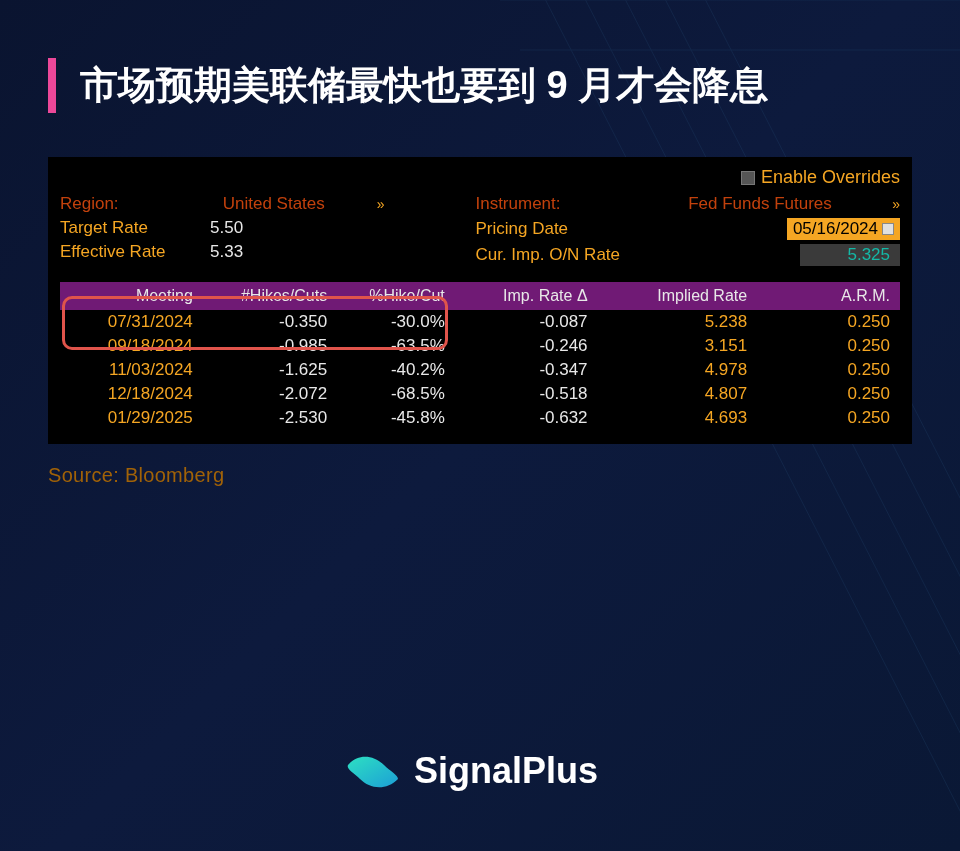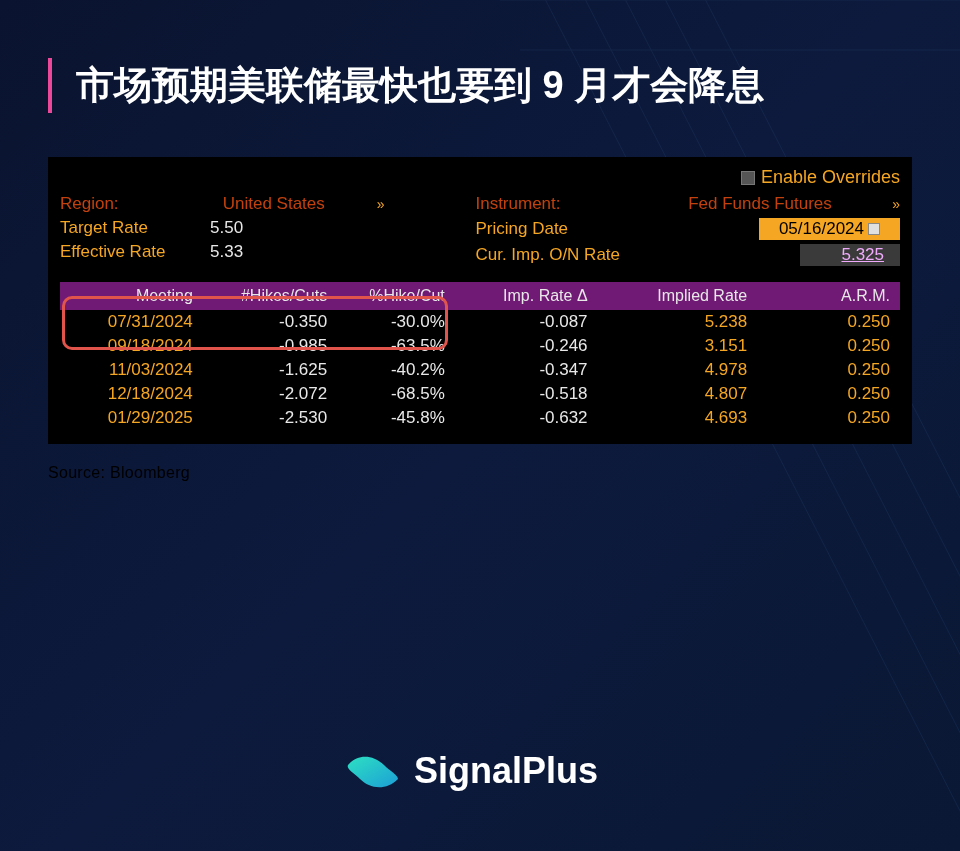--- a/index.html
+++ b/index.html
@@ -19,21 +19,21 @@
     width: 960px;
     height: 851px;
     pointer-events: none;
     opacity: 0.35;
   }
   .content {
     position: relative;
     padding: 58px 48px 0 48px;
   }
   .title-box {
-    border-left: 4px solid #ec4899;
+    border-left: 8px solid #ec4899;
     padding-left: 24px;
     margin-bottom: 44px;
   }
   .title {
     font-size: 38px;
     font-weight: 700;
     line-height: 1.45;
     color: #fff;
   }
   .terminal {
@@ -70,38 +70,37 @@
   .info-value { color: #e8e8e8; }
   .info-region { display: flex; align-items: center; gap: 4px; }
   .arrows { color: #f5a623; font-size: 14px; }
   .info-left .info-row .info-label,
   .info-left .info-row .info-label-orange { width: 150px; }
   .info-right .info-row .info-label,
   .info-right .info-row .info-label-orange { width: 200px; }
   .date-box {
     background: #f5a623;
     color: #000;
-    padding: 1px 20px;
+    padding: 1px 6px;
     font-weight: 500;
     display: inline-flex;
     align-items: center;
     gap: 4px;
   }
   .date-cal-icon {
     width: 12px; height: 12px;
     background: #e0e0e0;
     border: 1px solid #888;
   }
   .rate-box {
     background: #3a3a3a;
-    color: #f0abfc;
-    padding: 1px 16px;
+    color: #14b8a6;
+    padding: 1px 10px;
     min-width: 100px;
     text-align: right;
-    text-decoration: underline;
   }
   .pushright { margin-left: auto; }
   table.data {
     width: 100%;
     border-collapse: collapse;
     table-layout: fixed;
   }
   table.data th {
     background: #701a75;
     color: #e8e8e8;
@@ -117,22 +116,22 @@
     font-size: 17px;
   }
   table.data td.white { color: #e8e8e8; }
   .highlight-box {
     position: absolute;
     border: 3px solid #e0544b;
     border-radius: 10px;
     pointer-events: none;
   }
   .source {
-    color: #000000;
-    font-size: 16px;
+    color: #a16207;
+    font-size: 20px;
     margin-top: 13px;
     letter-spacing: 0.3px;
   }
   .logo-area {
     position: absolute;
     left: 0; right: 16px;
     bottom: 58px;
     display: flex;
     justify-content: center;
     align-items: center;

